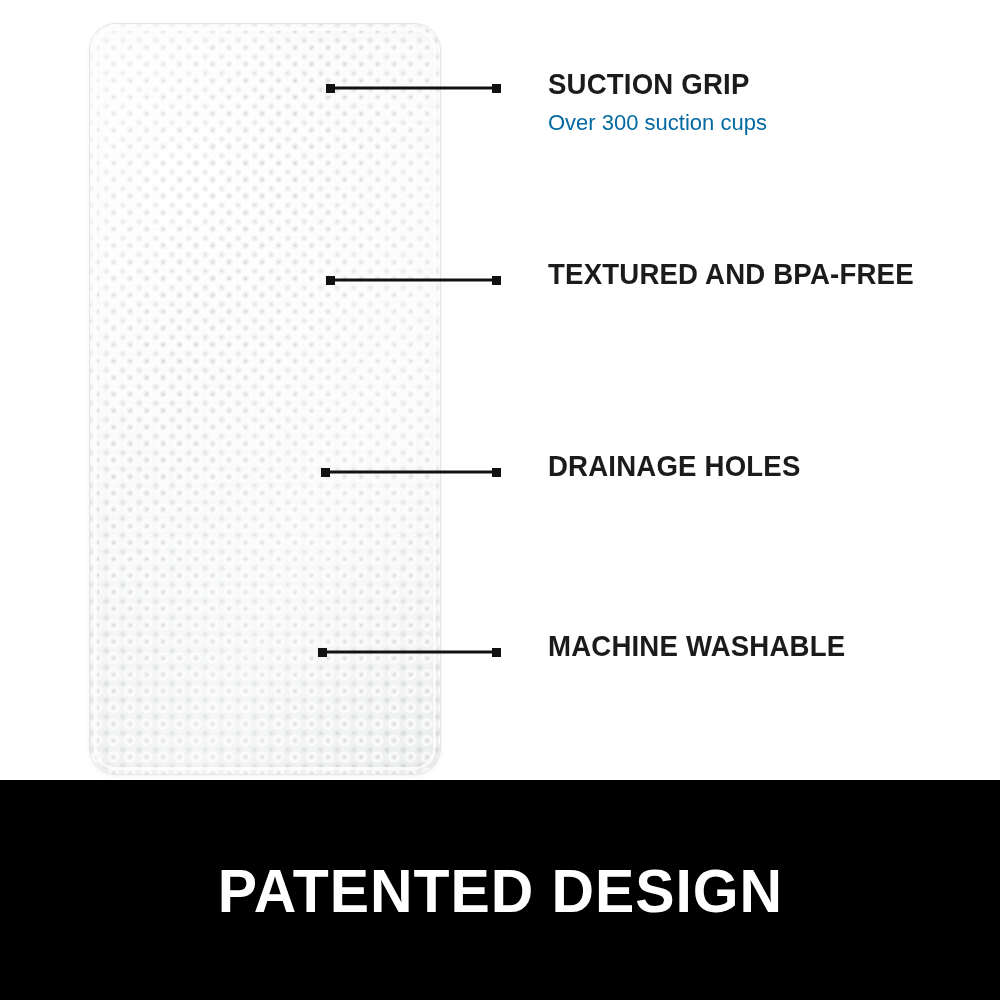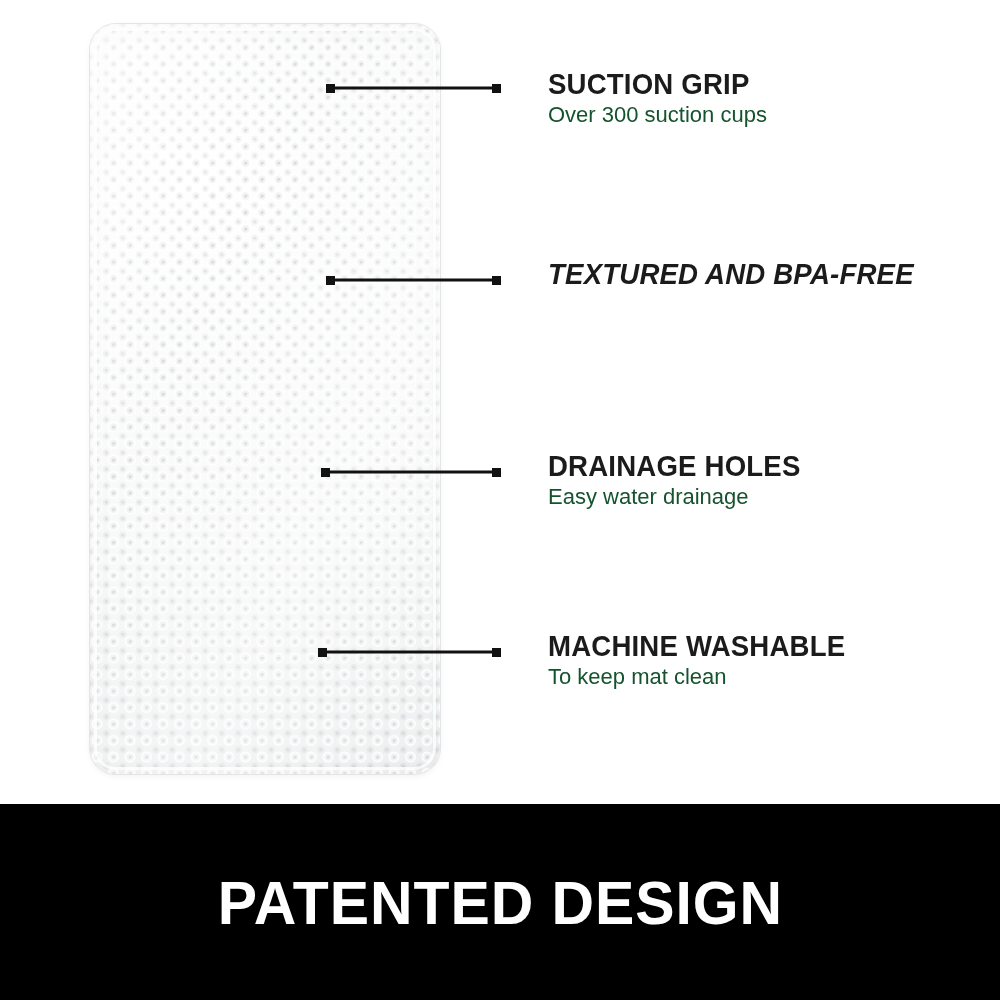--- a/index.html
+++ b/index.html
@@ -84,44 +84,44 @@
     font-size: 30px;
     letter-spacing: 0.2px;
     color: #1b1b1b;
     text-transform: uppercase;
     line-height: 1.05;
     white-space: nowrap;
     transform: scaleX(0.92);
     transform-origin: left center;
   }
   .callout .subtitle {
-    margin-top: 2px;
+    margin-top: 10px;
     font-size: 22px;
-    color: #14532d;
+    color: #0369a1;
     line-height: 1.2;
     white-space: nowrap;
   }
 
   
   #leaders {
     position: absolute;
     left: 0;
     top: 0;
     width: 1000px;
     height: 790px;
     pointer-events: none;
   }
 
   
   #banner {
     position: absolute;
     left: 0;
     bottom: 0;
     width: 1000px;
-    height: 196px;
+    height: 220px;
     background: #000000;
     display: flex;
     align-items: center;
     justify-content: center;
   }
   #banner .banner-text {
     font-family: "Liberation Sans Narrow", "Liberation Sans", sans-serif;
     font-weight: 700;
     font-size: 62px;
     color: #ffffff;
@@ -168,29 +168,27 @@
     <line x1="327" y1="652" x2="492" y2="652" stroke="#111111" stroke-width="3"></line>
     <rect x="492" y="648" width="9" height="9" fill="#111111"></rect>
   </g>
 </svg>
 
 <div class="callout" style="top:68px;">
   <div class="title">SUCTION GRIP</div>
   <div class="subtitle">Over 300 suction cups</div>
 </div>
 
-<div class="callout" style="top:258px;font-style:italic;">
+<div class="callout" style="top:258px;">
   <div class="title">TEXTURED AND BPA-FREE</div>
 </div>
 
 <div class="callout" style="top:450px;">
   <div class="title">DRAINAGE HOLES</div>
-  <div class="subtitle">Easy water drainage</div>
 </div>
 
 <div class="callout" style="top:630px;">
   <div class="title">MACHINE WASHABLE</div>
-  <div class="subtitle">To keep mat clean</div>
 </div>
 
 <div id="banner">
   <div class="banner-text">PATENTED DESIGN</div>
 </div>
 
 </body></html>

